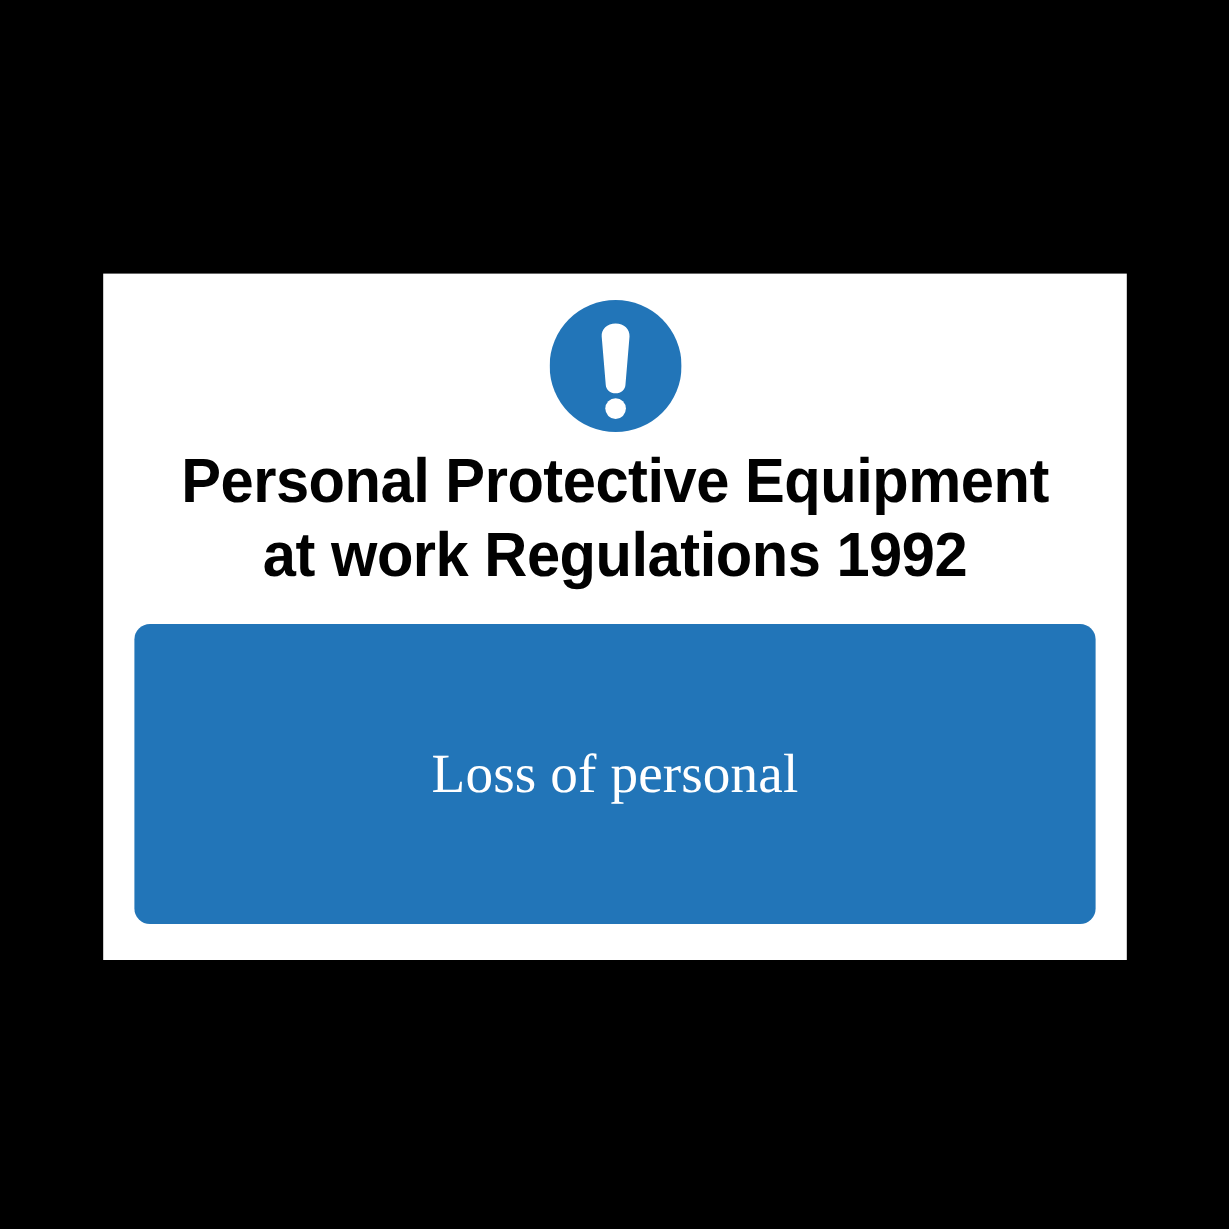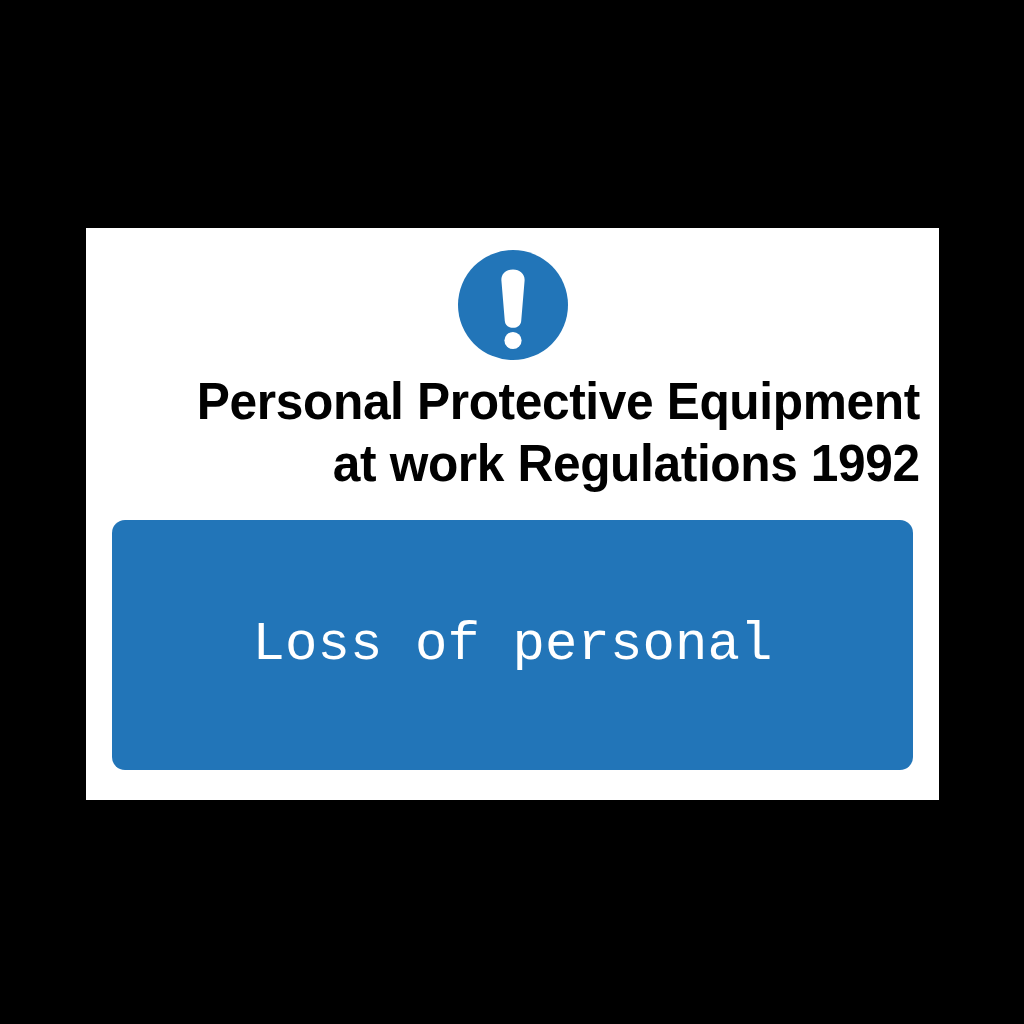--- a/index.html
+++ b/index.html
@@ -42,21 +42,21 @@
     height: 110px;
     margin-top: 22px;
     flex: 0 0 auto;
     display: block;
   }
 
   
   #headline-block {
     margin-top: 10px;
     width: 100%;
-    text-align: right;
+    text-align: center;
     flex: 0 0 auto;
   }
   .headline-line {
     display: block;
     font-family: "Liberation Sans", "DejaVu Sans", sans-serif;
     font-weight: bold;
     font-size: 52px;
     line-height: 62px;
     color: #010101;
     letter-spacing: -0.4px;
@@ -75,23 +75,23 @@
     background: #2275b8;
     border-radius: 13px;
     display: flex;
     flex-direction: column;
     justify-content: center;
     align-items: center;
     box-sizing: border-box;
   }
   .message-line {
     display: block;
-    font-family: Liberation Mono, monospace;
+    font-family: Liberation Serif, serif;
     font-weight: normal;
-    font-size: 54px;
+    font-size: 46px;
     line-height: 72px;
     color: #ffffff;
     letter-spacing: 0.1px;
     white-space: nowrap;
   }
 </style>
 </head>
 <body>
 
 <div id="sign-canvas">

